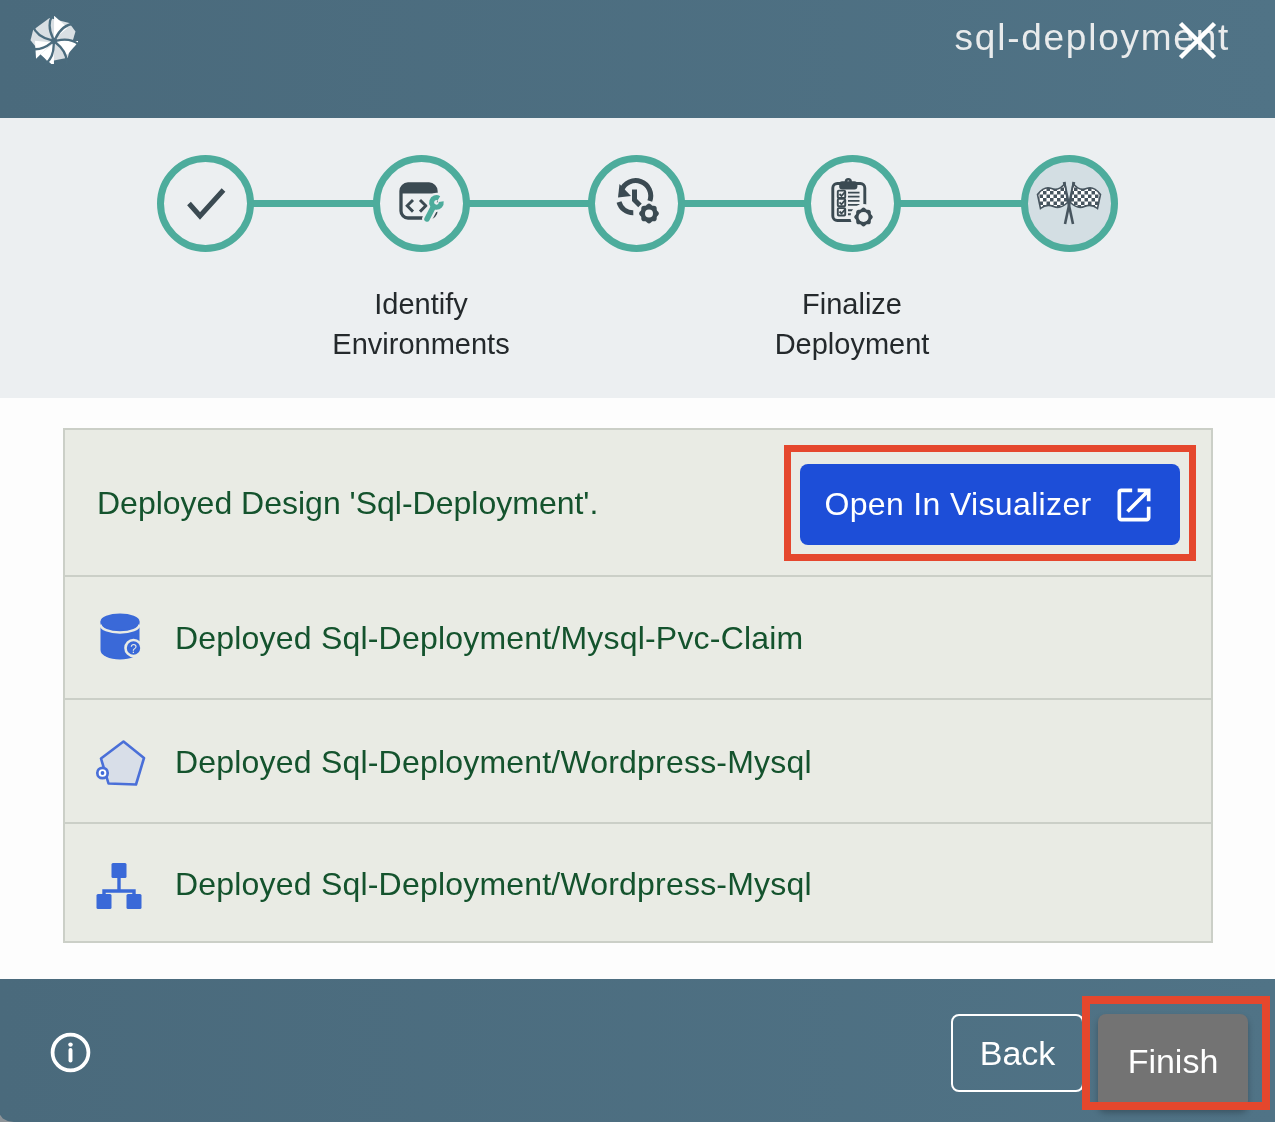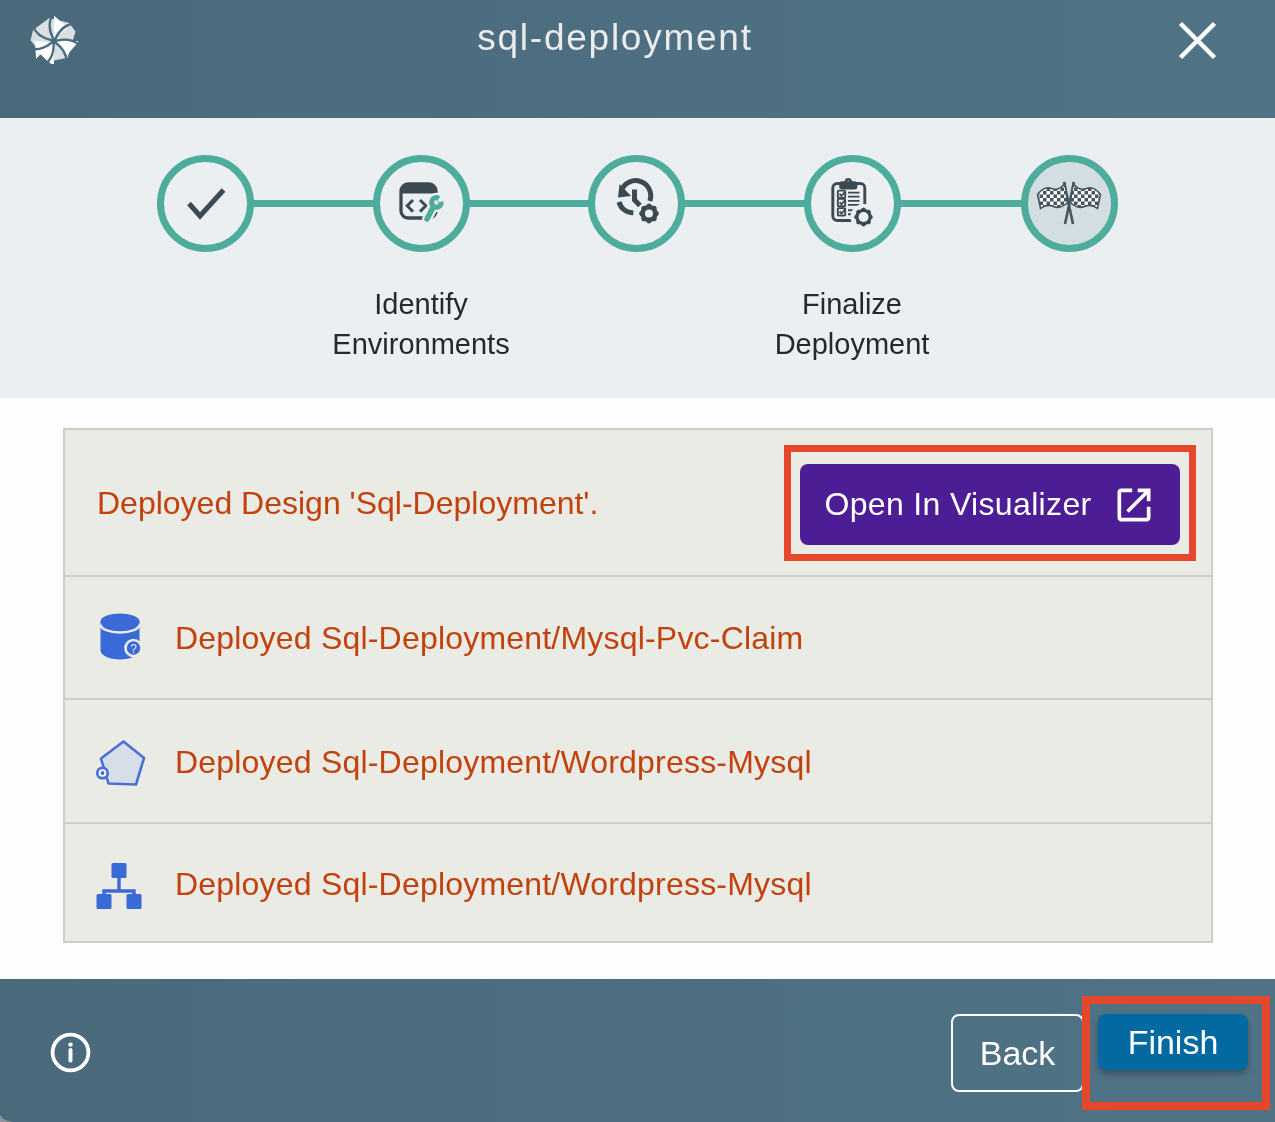--- a/index.html
+++ b/index.html
@@ -2,39 +2,39 @@
 <html><head>
 <meta charset="utf-8">
 <style>
   * { margin:0; padding:0; box-sizing:border-box; }
   html,body { width:1275px; height:1122px; overflow:hidden; }
   body { font-family:"Liberation Sans", sans-serif; background:#fdfdfd; position:relative; }
   .abs { position:absolute; }
 
   
   #header { left:0; top:0; width:1275px; height:118px; background:linear-gradient(90deg,#4a6a7c,#507386); }
-  #title { left:0; top:17px; width:1230px; text-align:center; font-size:37px; letter-spacing:1.75px; color:#e9ebec; }
+  #title { left:0; top:17px; width:1230px; text-align:right; font-size:37px; letter-spacing:1.75px; color:#e9ebec; }
 
   
   #stepper { left:0; top:118px; width:1275px; height:280px; background:#eceff1; }
   .conn { position:absolute; top:81.5px; height:7px; background:#4dac9c; }
   .circ { position:absolute; top:36.5px; width:97px; height:97px; border:7px solid #4dac9c; border-radius:50%; background:#eceff1; display:flex; align-items:center; justify-content:center; }
   .lbl { position:absolute; top:166px; width:240px; text-align:center; font-size:29px; line-height:40px; color:#24292c; }
 
   
   .row { position:absolute; left:63px; width:1150px; background:#e9ebe4; border:2px solid #cbcfc7; }
-  .rowtext { position:absolute; font-size:32px; line-height:1; letter-spacing:0.2px; color:#c2410c; }
+  .rowtext { position:absolute; font-size:32px; line-height:1; letter-spacing:0.2px; color:#14532d; }
 
-  #btn-viz { left:800px; top:464px; width:380px; height:81px; background:#4c1d95; border-radius:8px; color:#fff; font-size:32px; letter-spacing:0.35px; display:flex; align-items:center; justify-content:center; gap:20px; }
+  #btn-viz { left:800px; top:464px; width:380px; height:81px; background:#1d4ed8; border-radius:8px; color:#fff; font-size:32px; letter-spacing:0.35px; display:flex; align-items:center; justify-content:center; gap:20px; }
   .redrect { position:absolute; border:7px solid #e5472d; }
 
   
   #footer { left:0; top:979px; width:1275px; height:143px; background:linear-gradient(90deg,#4a6a7c,#507386); }
   #btn-back { left:932px; top:1014px; width:133px; height:78px; border:2px solid #fff; border-radius:8px; color:#fff; font-size:34px; display:flex; align-items:center; justify-content:center; background:transparent;margin-left:19px; }
-  #btn-finish { left:1098px; top:1014px; width:150px; height:56px; background:#0369a1; border-radius:8px; color:#fff; font-size:34px; display:flex; align-items:center; justify-content:center; box-shadow:0 4px 6px rgba(0,0,0,0.25); }
+  #btn-finish { left:1098px; top:1014px; width:150px; height:95px; background:#737373; border-radius:8px; color:#fff; font-size:34px; display:flex; align-items:center; justify-content:center; box-shadow:0 4px 6px rgba(0,0,0,0.25); }
 </style>
 </head>
 <body>
 
   <div class="abs" id="header"></div>
   <div class="abs" id="title">sql-deployment</div>
   <svg class="abs" style="left:30px; top:16px;" width="48" height="48" viewBox="0 0 48 48" id="logo">
     <g transform="translate(24,25)">
       <g fill="#d9dfe3">
         <polygon points="0,-23.5 18.4,-14.7 22.9,-5.2 10.2,19.1 -10.2,19.1 -22.9,-5.2 -18.4,-14.7" transform="rotate(-11)"></polygon>

